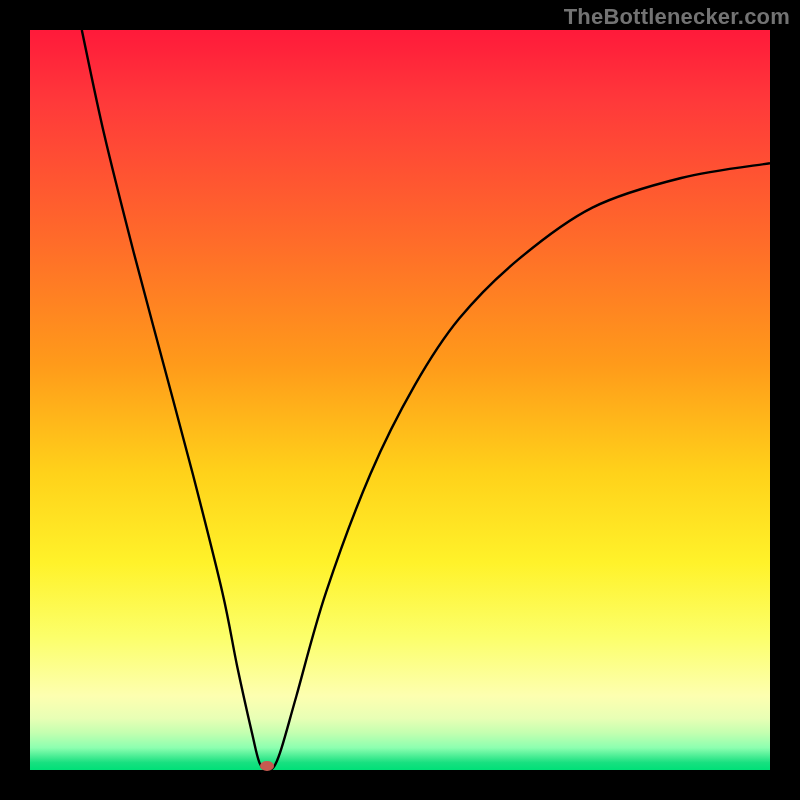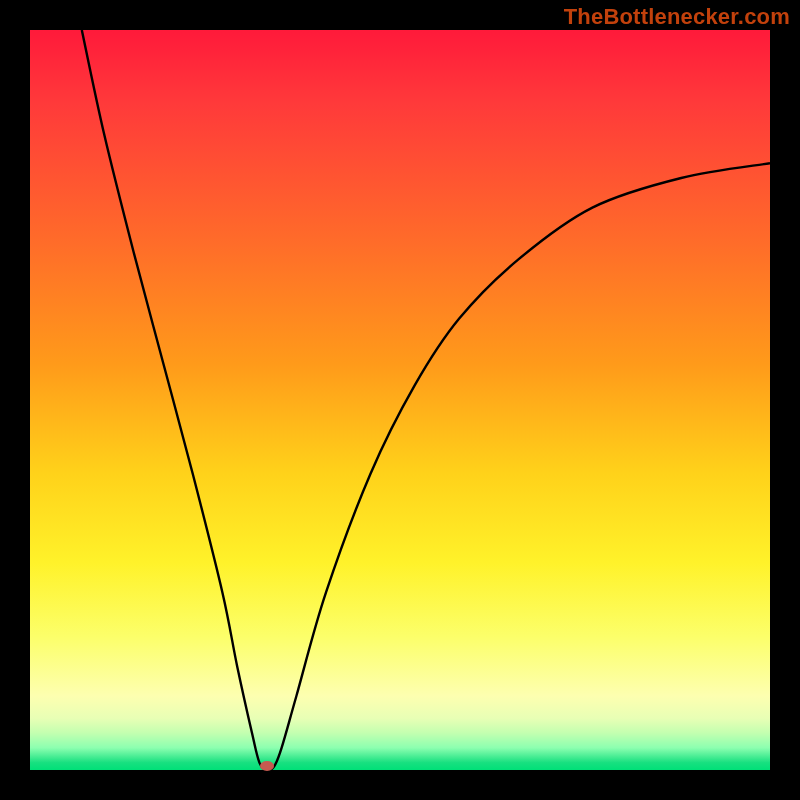--- a/index.html
+++ b/index.html
@@ -14,21 +14,21 @@
   .frame {
     position: relative;
     width: 800px;
     height: 800px;
     background: #000;
   }
   .watermark {
     position: absolute;
     top: 4px;
     right: 10px;
-    color: #c2410c;
+    color: #737373;
     font-size: 22px;
     font-weight: 600;
     letter-spacing: 0.2px;
     z-index: 5;
   }
   .plot {
     position: absolute;
     left: 30px;
     top: 30px;
     width: 740px;

